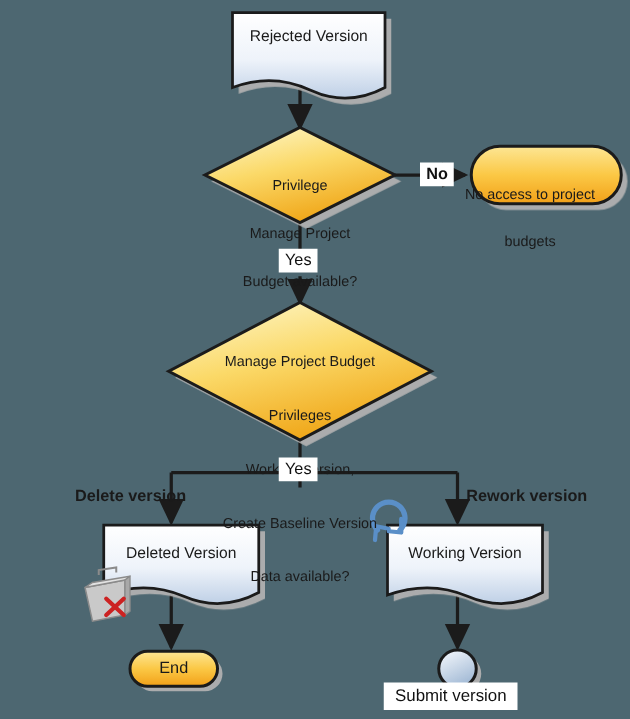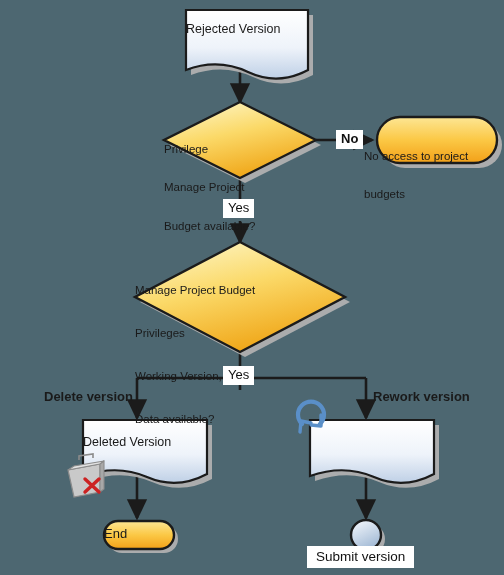--- a/index.html
+++ b/index.html
@@ -20,21 +20,21 @@
   #svg-layer {
     position: absolute;
     left: 0;
     top: 0;
     width: 504px;
     height: 575px;
   }
   .lbl {
     position: absolute;
     color: #111111;
-    text-align: left;
+    text-align: center;
     line-height: 1.12;
     white-space: pre;
     pointer-events: none;
   }
   .node-text {
     font-size: 12.5px;
     color: #1a1a1a;
   }
   .edge-box {
     position: absolute;
@@ -169,33 +169,35 @@
 
   <div class="lbl node-text" style="left:364px; top:124px; width:120px; font-size:11.5px;">
     <div>No access to project</div>
     <div>budgets</div>
   </div>
 
   <div class="lbl node-text" style="left:135px; top:254px; width:210px; font-size:11.5px; line-height:1.25;">
     <div>Manage Project Budget</div>
     <div>Privileges</div>
     <div>Working Version,</div>
+    <div>Create Baseline Version</div>
     <div>Data available?</div>
   </div>
 
   <div class="lbl node-text" style="left:83px; top:435px; width:124px;">Deleted Version</div>
 
+  <div class="lbl node-text" style="left:310px; top:435px; width:124px;">Working Version</div>
 
   <div class="lbl node-text" style="left:104px; top:527px; width:70px; font-size:13px;">End</div>
 
   <div class="caption-box" style="left:307px; top:546px;">Submit version</div>
 
   <div class="edge-box" style="left:336px; top:130px;font-weight:bold;">No</div>
 
   <div class="edge-box" style="left:223px; top:199px;">Yes</div>
 
   <div class="edge-box" style="left:223px; top:366px;">Yes</div>
 
-  <div class="branch-label" style="left:44px; top:389px;">Delete version</div>
+  <div class="branch-label" style="left:60px; top:389px;">Delete version</div>
 
   <div class="branch-label" style="left:373px; top:389px;">Rework version</div>
 
 </div>
 
 </body></html>

